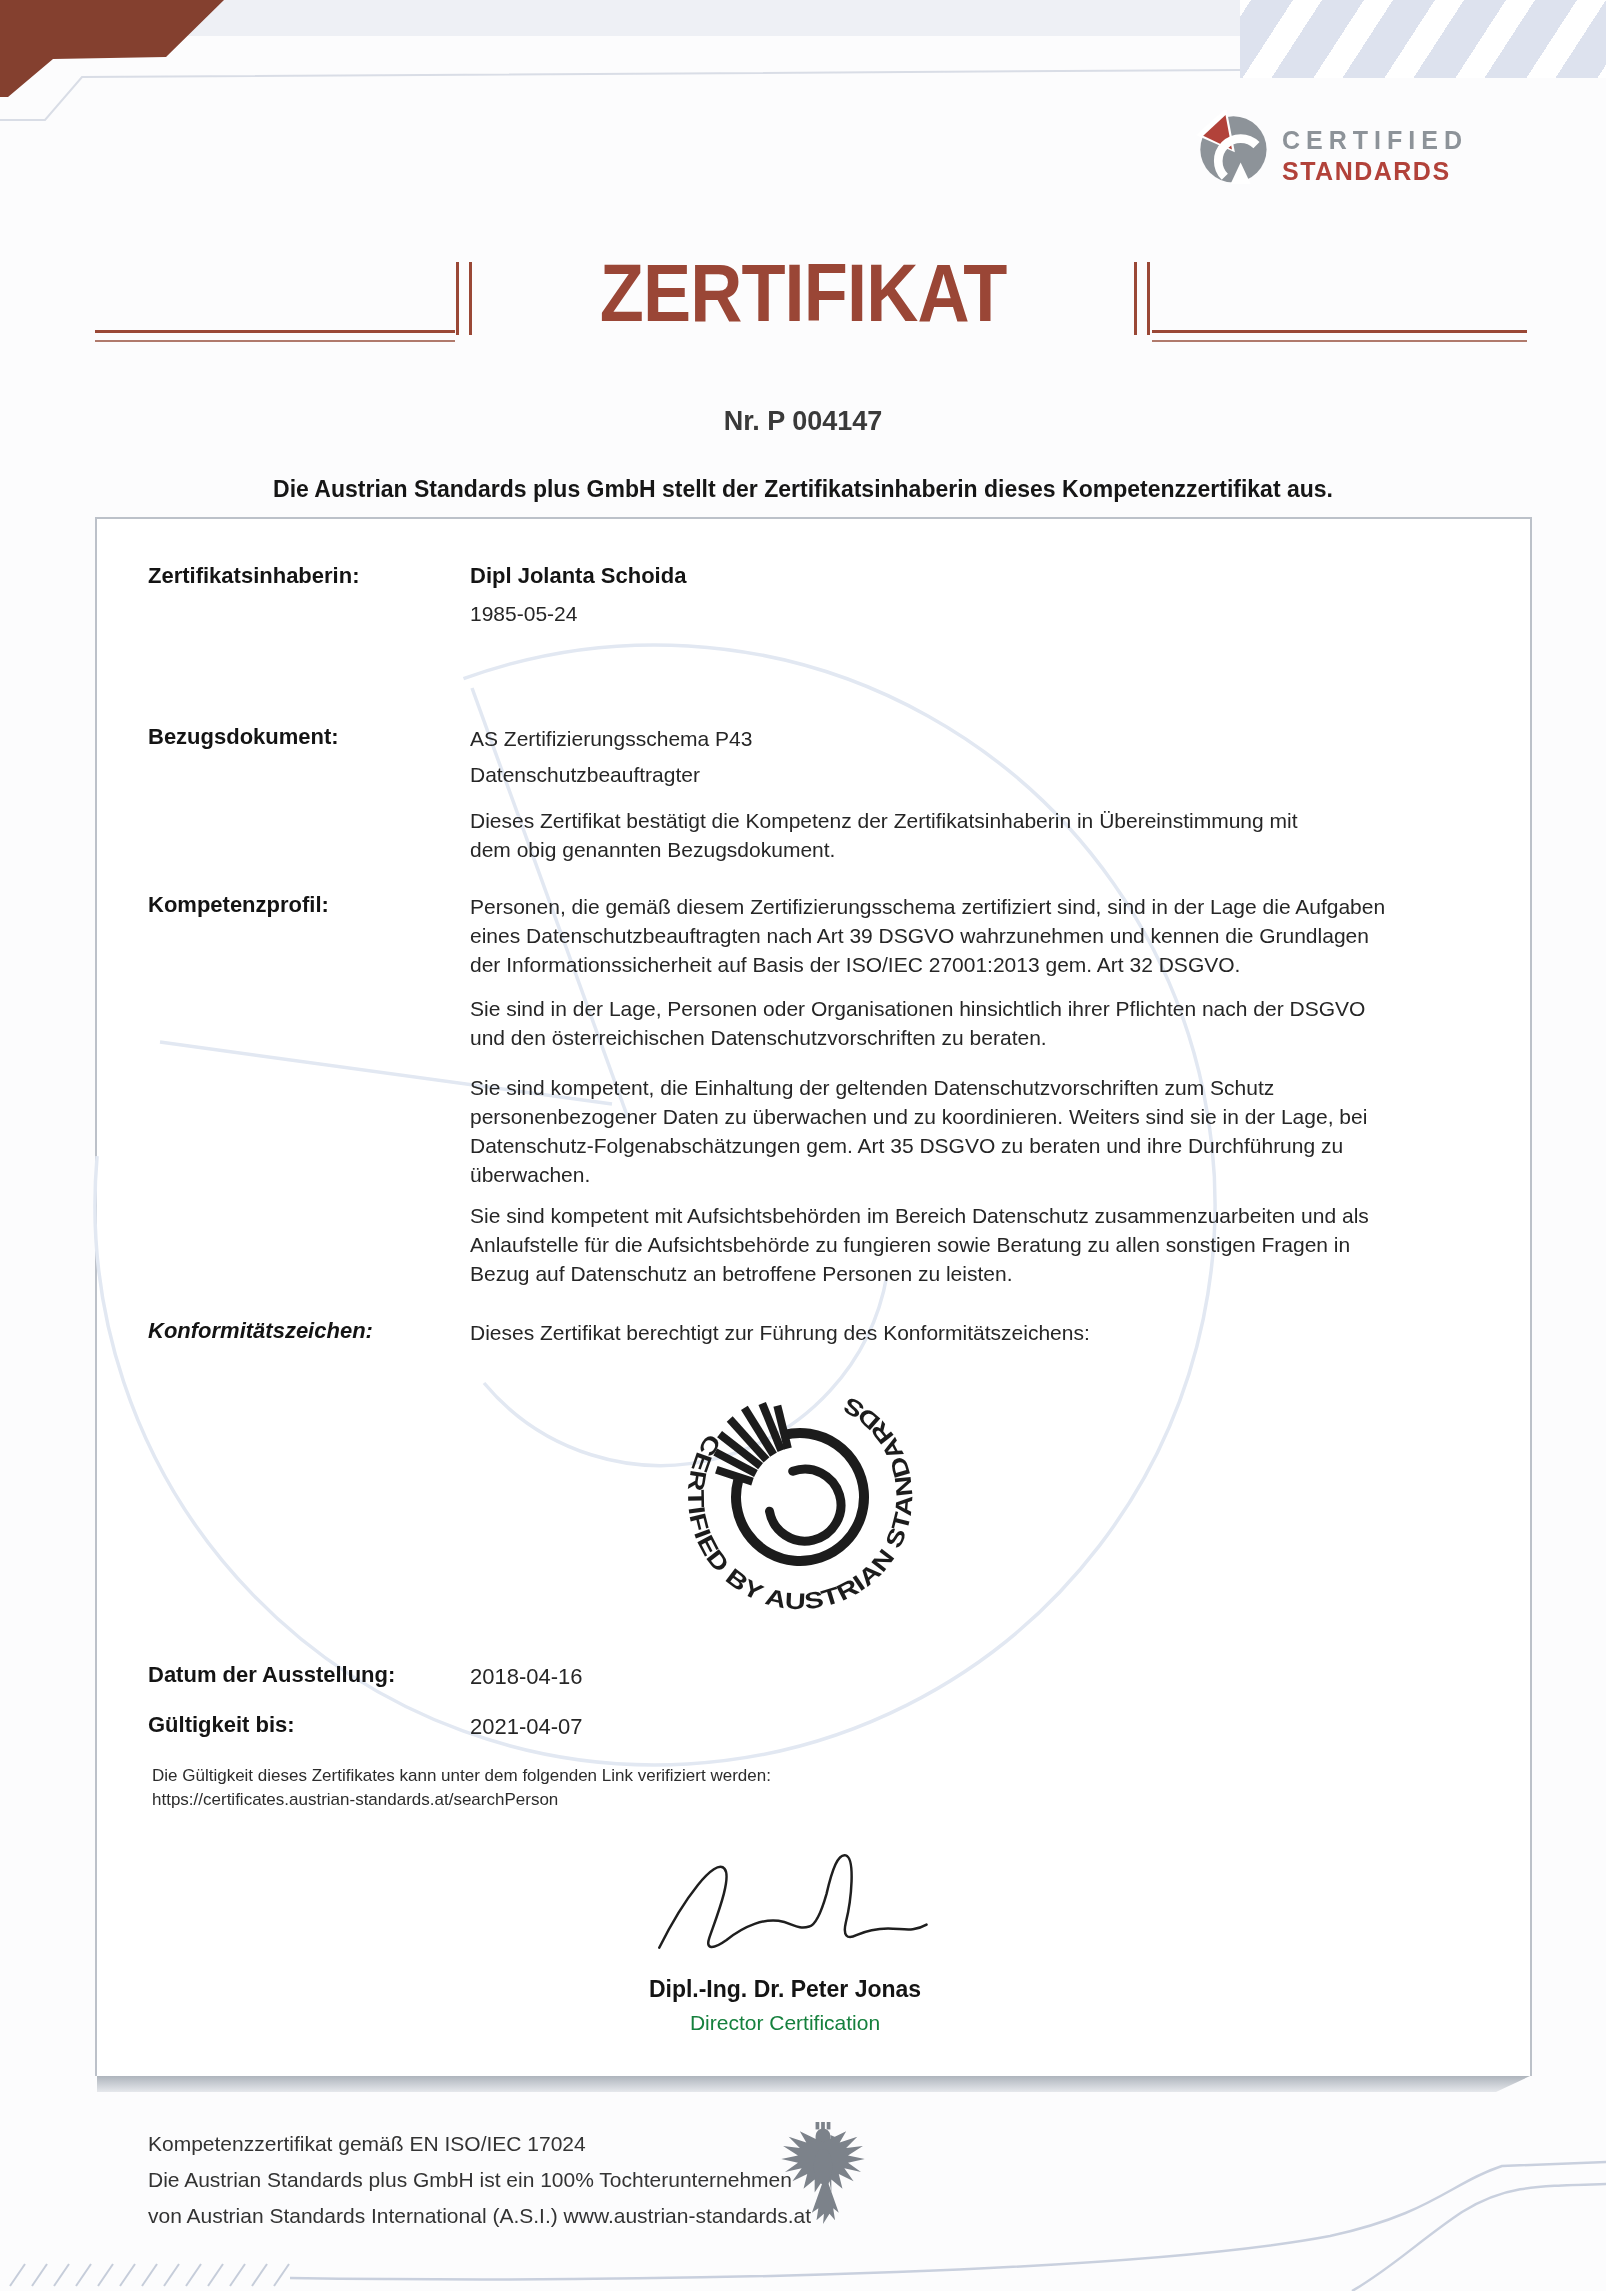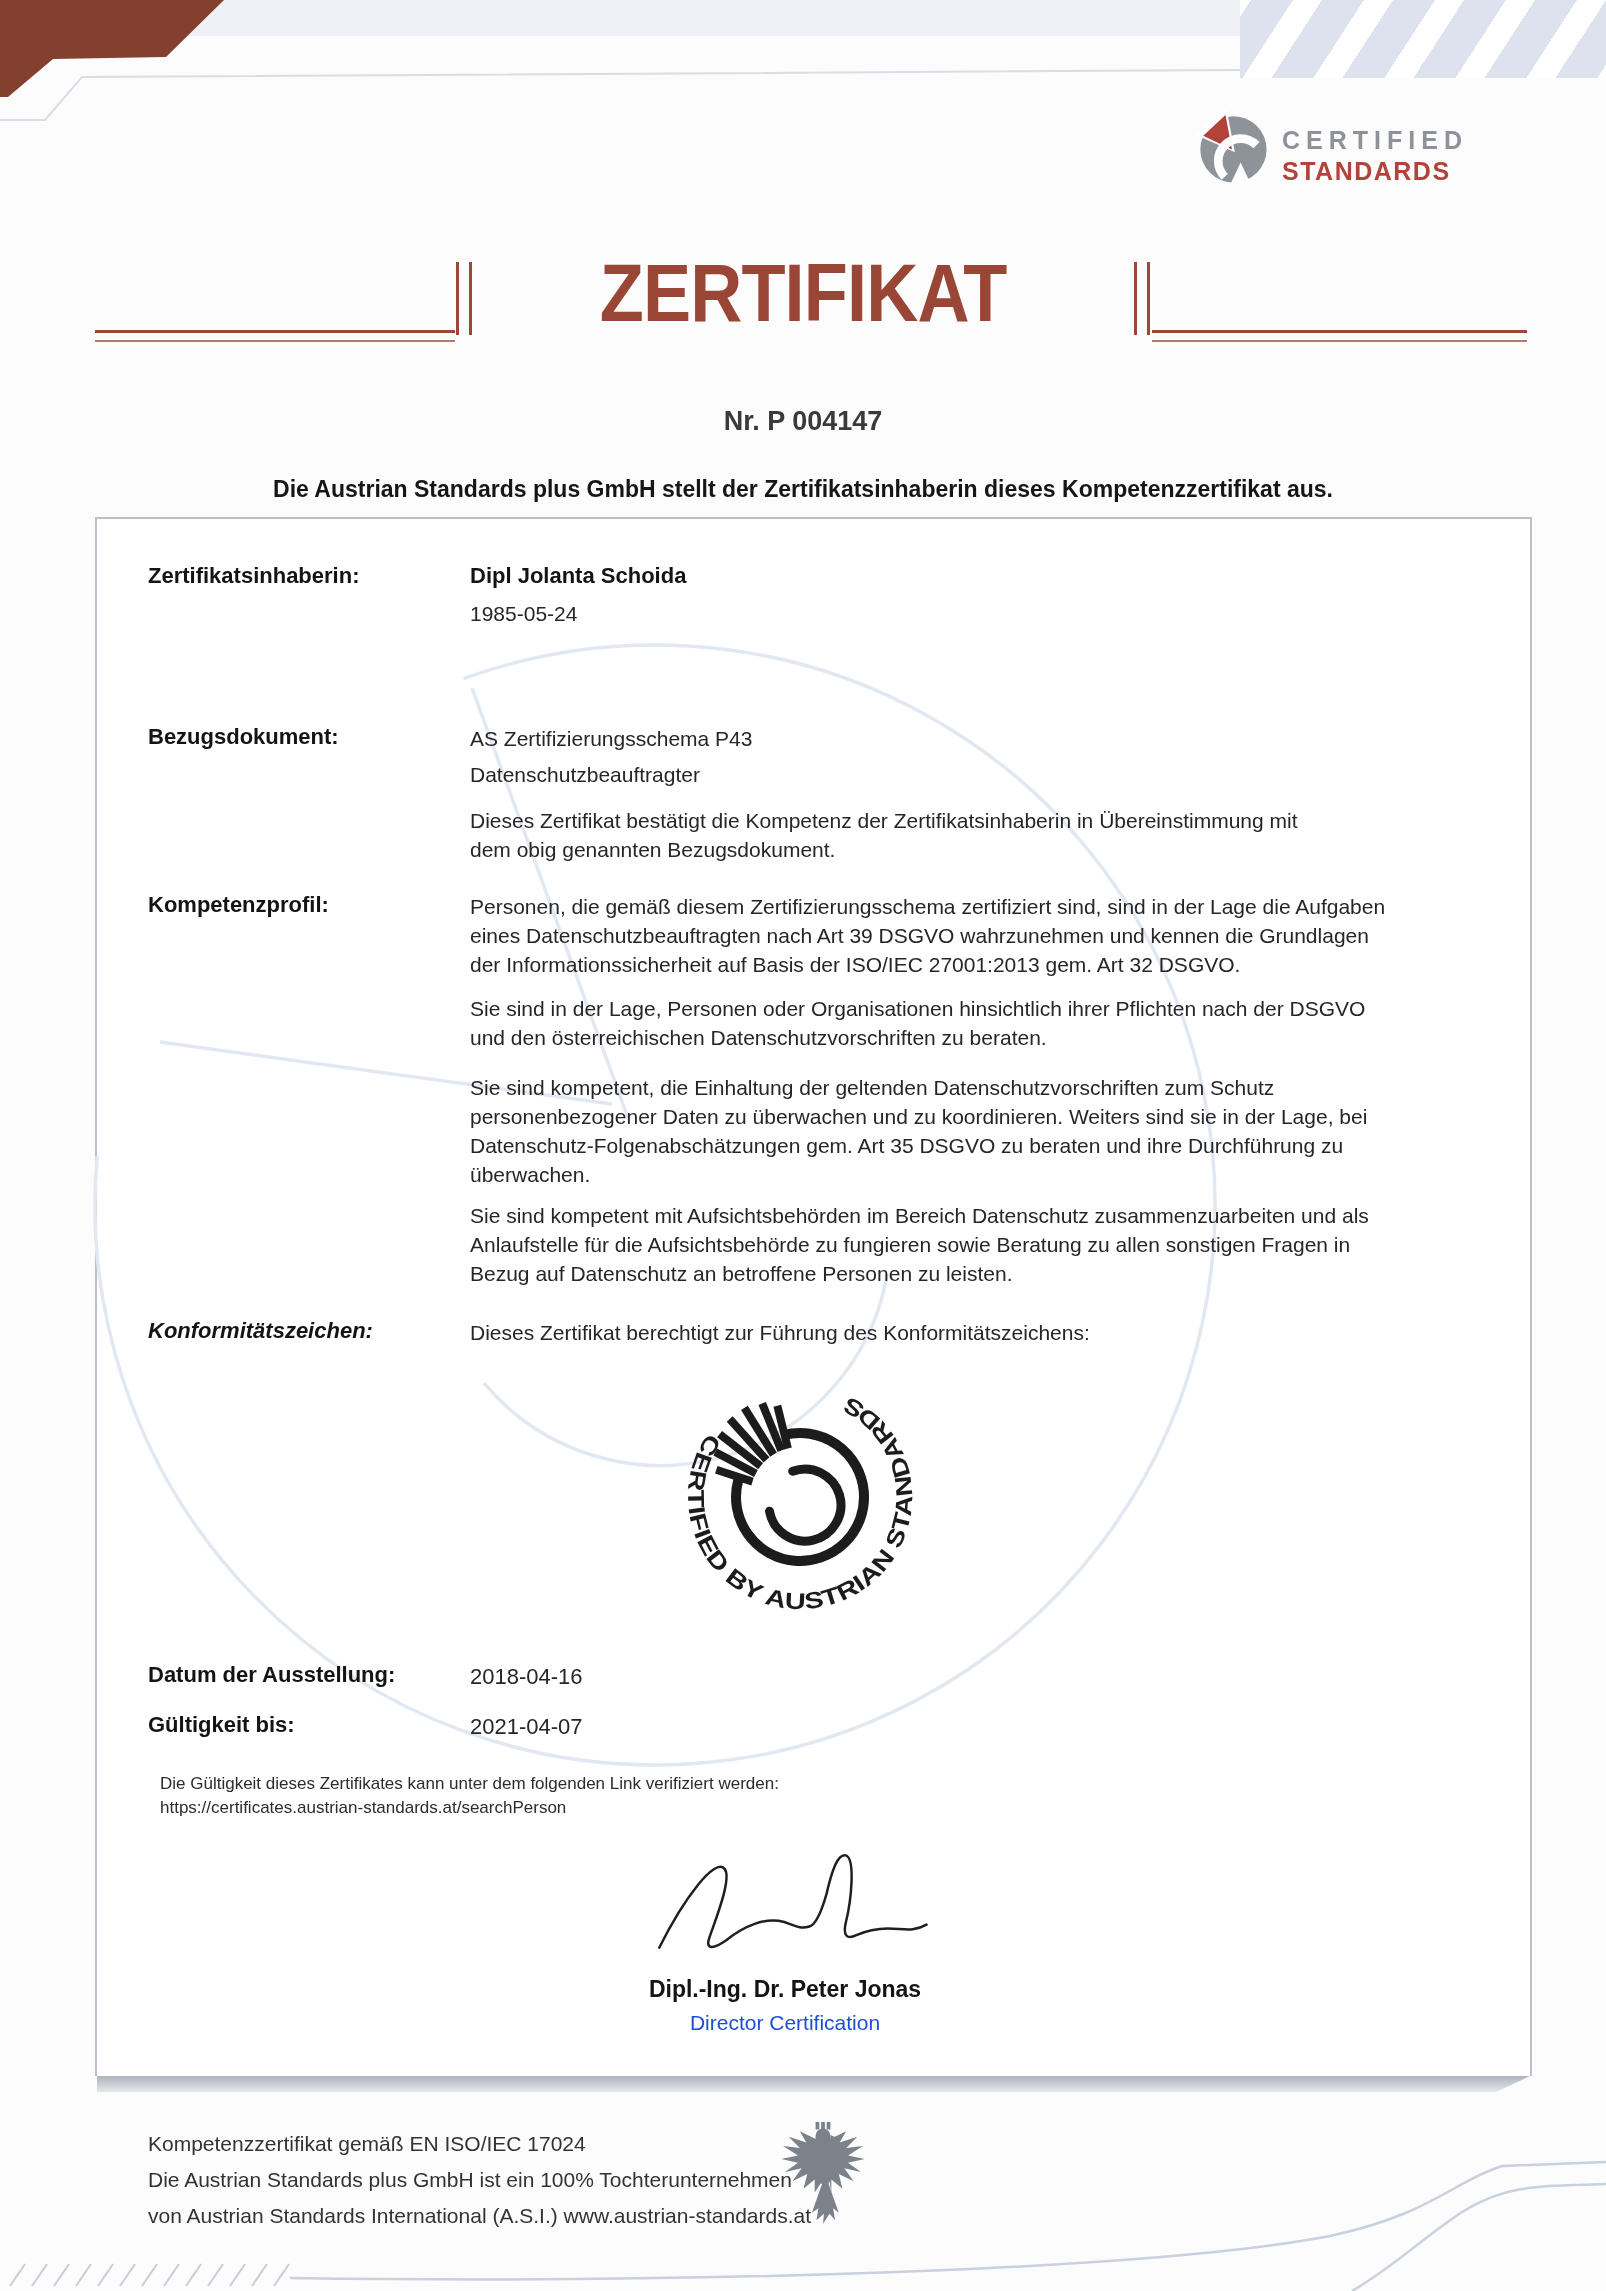--- a/index.html
+++ b/index.html
@@ -1,21 +1,21 @@
 <!DOCTYPE html>
 <html><head>
 <meta charset="utf-8">
 <style>
   html,body{margin:0;padding:0;background:#e9eaee;}
   .page{position:relative;width:1606px;height:2291px;background:#fcfcfd;
         font-family:"Liberation Sans", sans-serif;color:#212121;overflow:hidden;margin:0 auto;}
   .abs{position:absolute;}
   .lab{font-weight:700;font-size:22px;color:#141414;}
   .body-text{font-size:21px;line-height:29px;color:#262626;margin:0;}
-  .small-text{font-size:17px;line-height:24px;color:#2c2c2c;margin:12px;}
+  .small-text{font-size:17px;line-height:24px;color:#2c2c2c;margin:4px;}
   .center{text-align:center;}
   
   .top-band{left:150px;top:0;width:1140px;height:36px;background:#eef0f5;
             clip-path:polygon(0 0,100% 0,calc(100% - 26px) 100%,0 100%);}
   .stripes{left:1240px;top:0;width:366px;height:78px;overflow:hidden;}
   .stripes-inner{position:absolute;left:-60px;top:0;width:560px;height:78px;
                  transform:skewX(-33deg);transform-origin:top left;
                  background:repeating-linear-gradient(90deg,#dde2ee 0 42px,#ffffff 42px 71px);}
   
   .brand-l1{left:1282px;top:126px;font-size:25px;letter-spacing:6px;color:#8d9399;font-weight:600;}
@@ -29,21 +29,21 @@
   .cert-no{left:0;top:406px;width:1606px;font-size:27px;font-weight:700;color:#3a3a3a;}
   .intro{left:0;top:476px;width:1606px;font-size:23px;font-weight:700;color:#161616;}
   
   .card{left:95px;top:517px;width:1437px;height:1561px;background:#ffffff;
         border:2px solid #bcc1c9;box-sizing:border-box;
         clip-path:polygon(0 0,100% 0,100% calc(100% - 2px),0 calc(100% - 2px));}
   .card-shadow{left:97px;top:2076px;width:1433px;height:16px;
         background:linear-gradient(180deg,#aeb4bc,#e6e8ec);
         clip-path:polygon(0 0,100% 0,calc(100% - 34px) 100%,0 100%);}
   .sig-name{left:470px;top:1976px;width:630px;font-size:23px;font-weight:700;color:#141414;}
-  .sig-role{left:470px;top:2011px;width:630px;font-size:21px;color:#1d4ed8;}
+  .sig-role{left:470px;top:2011px;width:630px;font-size:21px;color:#15803d;}
   .footer-line{font-size:21px;color:#333;}
 </style>
 </head>
 <body>
 
 <div class="page">
 
   <div class="abs top-band"></div>
   <div class="abs stripes">
     <div class="stripes-inner"></div>

